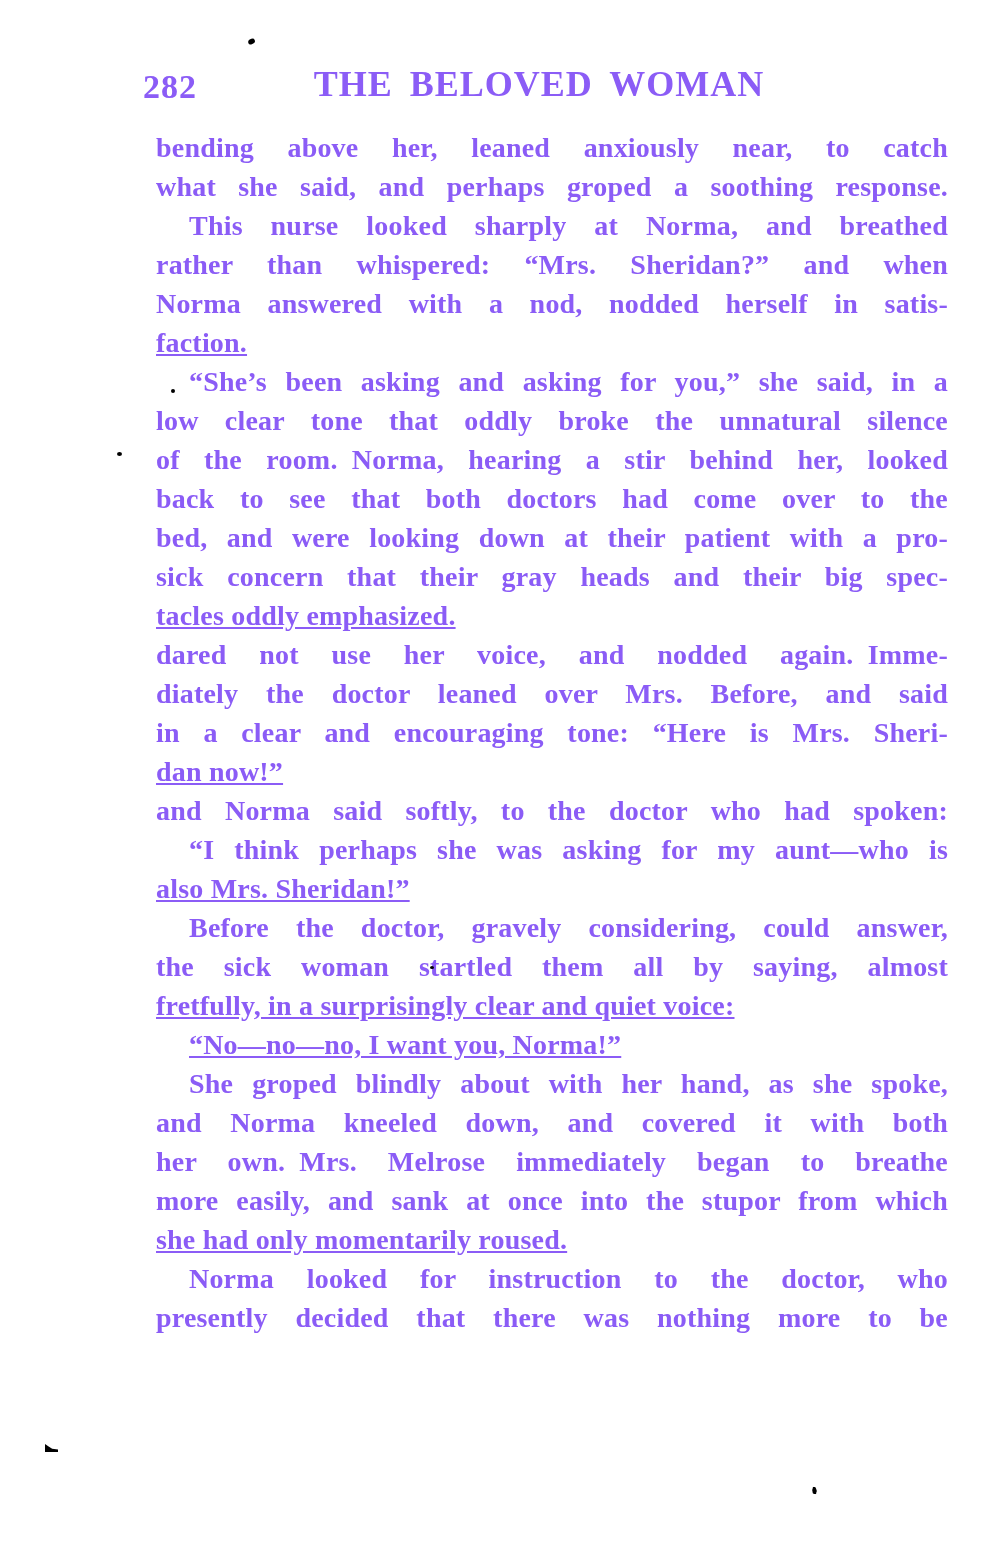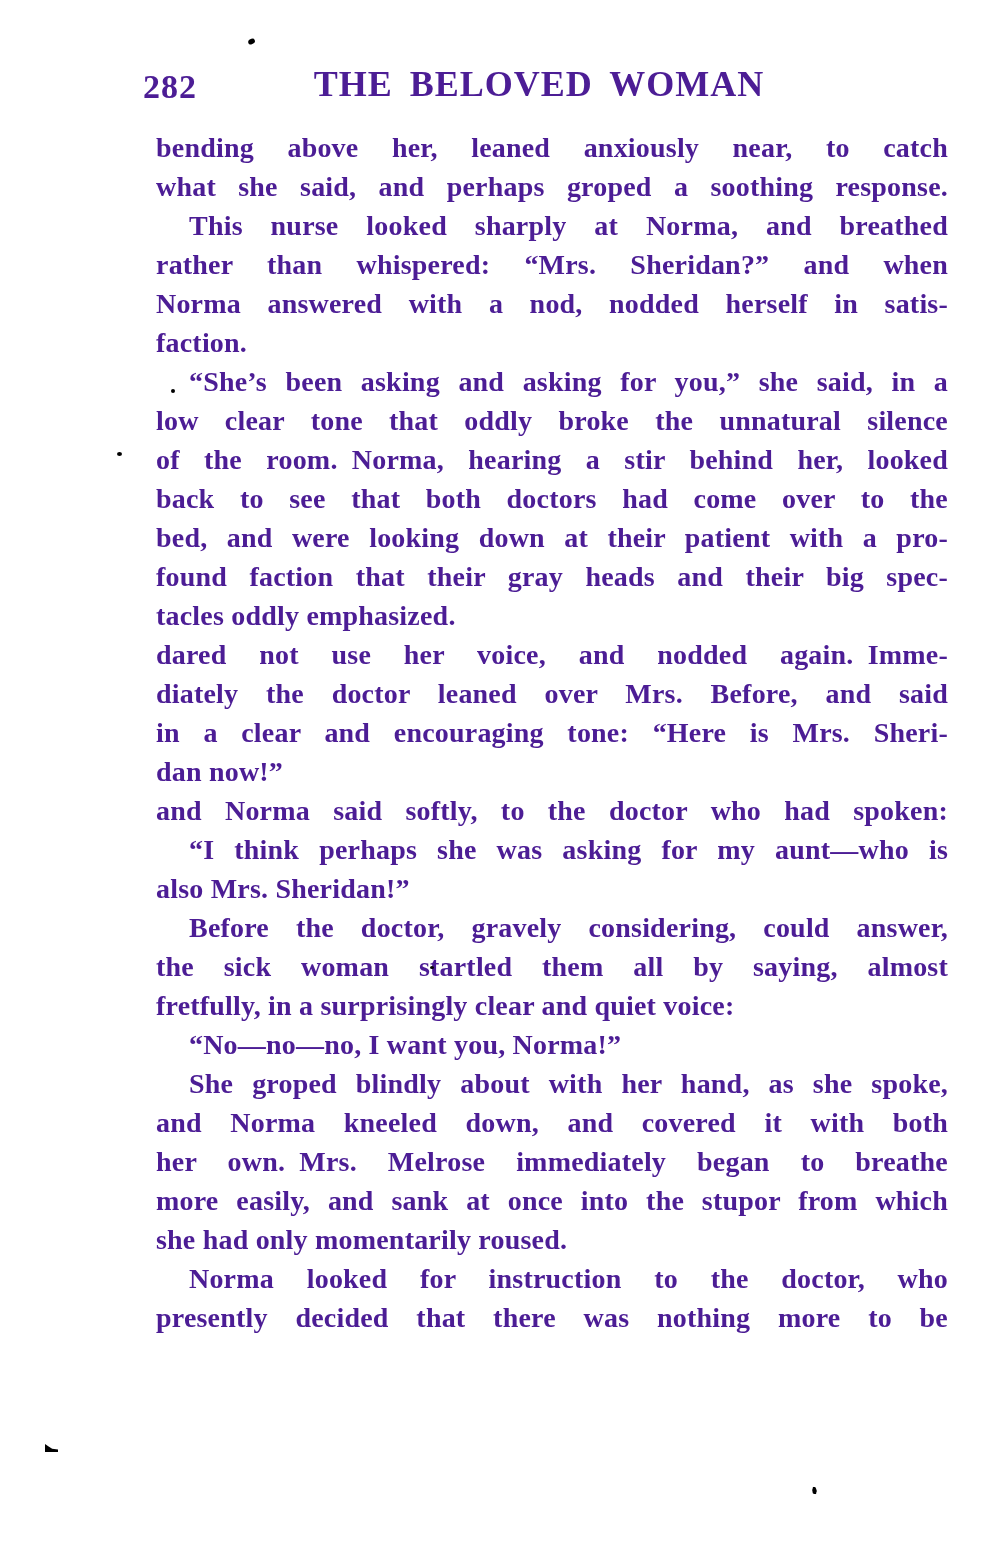--- a/index.html
+++ b/index.html
@@ -1,21 +1,21 @@
 <!DOCTYPE html>
 <html><head>
 <meta charset="utf-8">
 <style>
   html, body { margin: 0; padding: 0; background: #ffffff; }
   .page {
     position: relative;
     width: 1000px;
     height: 1543px;
     background: #ffffff;
-    color: #4c1d95;
+    color: #8b5cf6;
     font-family: "Liberation Serif", serif;
     font-weight: 700;
     overflow: hidden;
     -webkit-font-smoothing: none;
   }
   .running-head {
     position: absolute;
     left: 143px;
     top: 66px;
     width: 792px;
@@ -46,20 +46,21 @@
   }
   .line {
     line-height: 39px;
     text-align: justify;
     text-align-last: justify;
     letter-spacing: 0.2px;
   }
   .line.noj {
     text-align: right;
     text-align-last: left;
+    text-decoration: underline;
   }
   .line.indent { padding-left: 33px; }
   .speck { position: absolute; background: #000; }
   .speck-top    { left: 248px; top: 39px;  width: 7px;  height: 5px; border-radius: 60% 40% 50% 50%; transform: rotate(-25deg); }
   .speck-quote  { left: 171px; top: 389px; width: 4px;  height: 4px; border-radius: 50%; }
   .speck-margin { left: 117px; top: 452px; width: 5px;  height: 4px; border-radius: 50%; }
   .speck-line22 { left: 430px; top: 966px; width: 4px;  height: 3px; border-radius: 50%; }
   .speck-botl   { left: 45px;  top: 1444px; width: 13px; height: 8px; clip-path: polygon(0 0, 28% 30%, 55% 60%, 100% 70%, 100% 100%, 0 100%); }
   .speck-botr   { left: 812px; top: 1487px; width: 5px;  height: 7px; clip-path: polygon(0 0, 60% 0, 100% 55%, 100% 100%, 30% 100%, 0 45%); transform: rotate(10deg); }
 </style>
@@ -78,21 +79,21 @@
       <div class="line">what she said, and perhaps groped a soothing response.</div>
       <div class="line indent">This nurse looked sharply at Norma, and breathed</div>
       <div class="line">rather than whispered: “Mrs. Sheridan?” and when</div>
       <div class="line">Norma answered with a nod, nodded herself in satis-</div>
       <div class="line noj">faction.</div>
       <div class="line indent">“She’s been asking and asking for you,” she said, in a</div>
       <div class="line">low clear tone that oddly broke the unnatural silence</div>
       <div class="line">of the room. Norma, hearing a stir behind her, looked</div>
       <div class="line">back to see that both doctors had come over to the</div>
       <div class="line">bed, and were looking down at their patient with a pro-</div>
-      <div class="line">found faction that their gray heads and their big spec-</div>
+      <div class="line">sick concern that their gray heads and their big spec-</div>
       <div class="line noj">tacles oddly emphasized.</div>
       <div class="line">dared not use her voice, and nodded again. Imme-</div>
       <div class="line">diately the doctor leaned over Mrs. Before, and said</div>
       <div class="line">in a clear and encouraging tone: “Here is Mrs. Sheri-</div>
       <div class="line noj">dan now!”</div>
       <div class="line">and Norma said softly, to the doctor who had spoken:</div>
       <div class="line indent">“I think perhaps she was asking for my aunt—who is</div>
       <div class="line noj">also Mrs. Sheridan!”</div>
       <div class="line indent">Before the doctor, gravely considering, could answer,</div>
       <div class="line">the sick woman startled them all by saying, almost</div>

